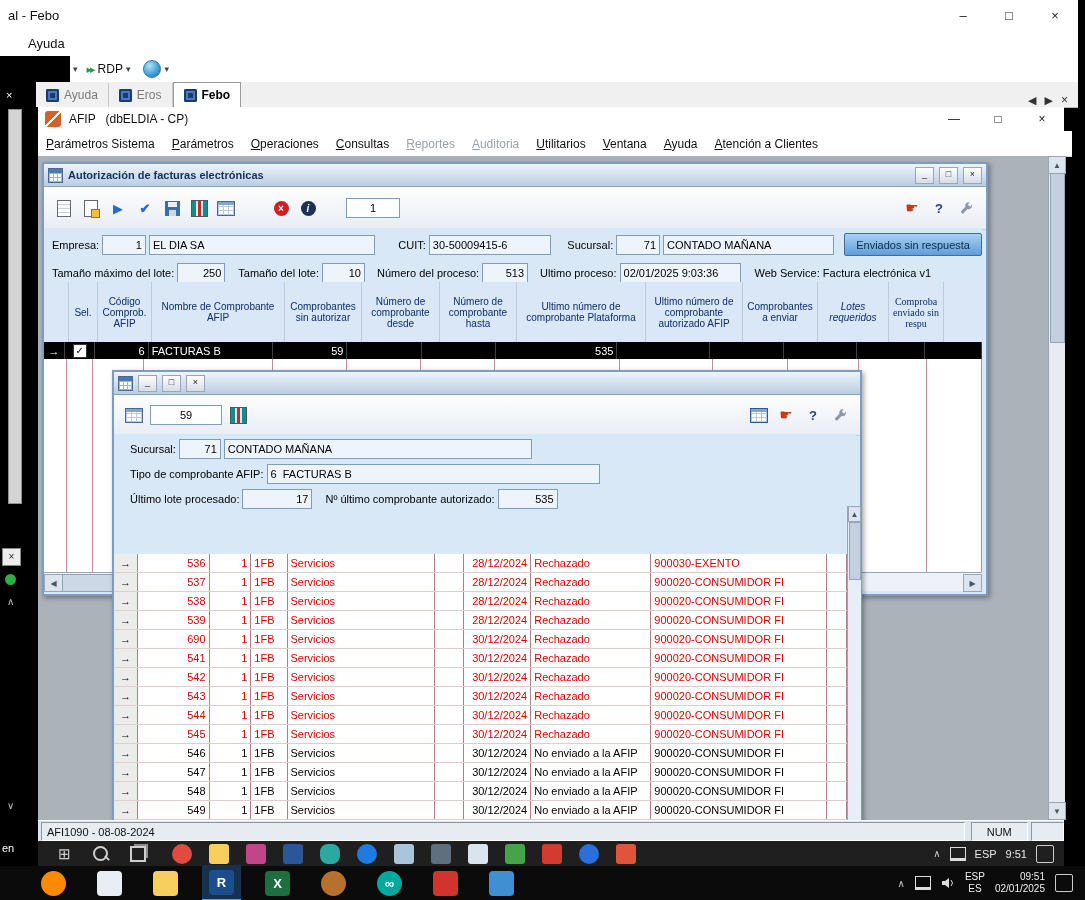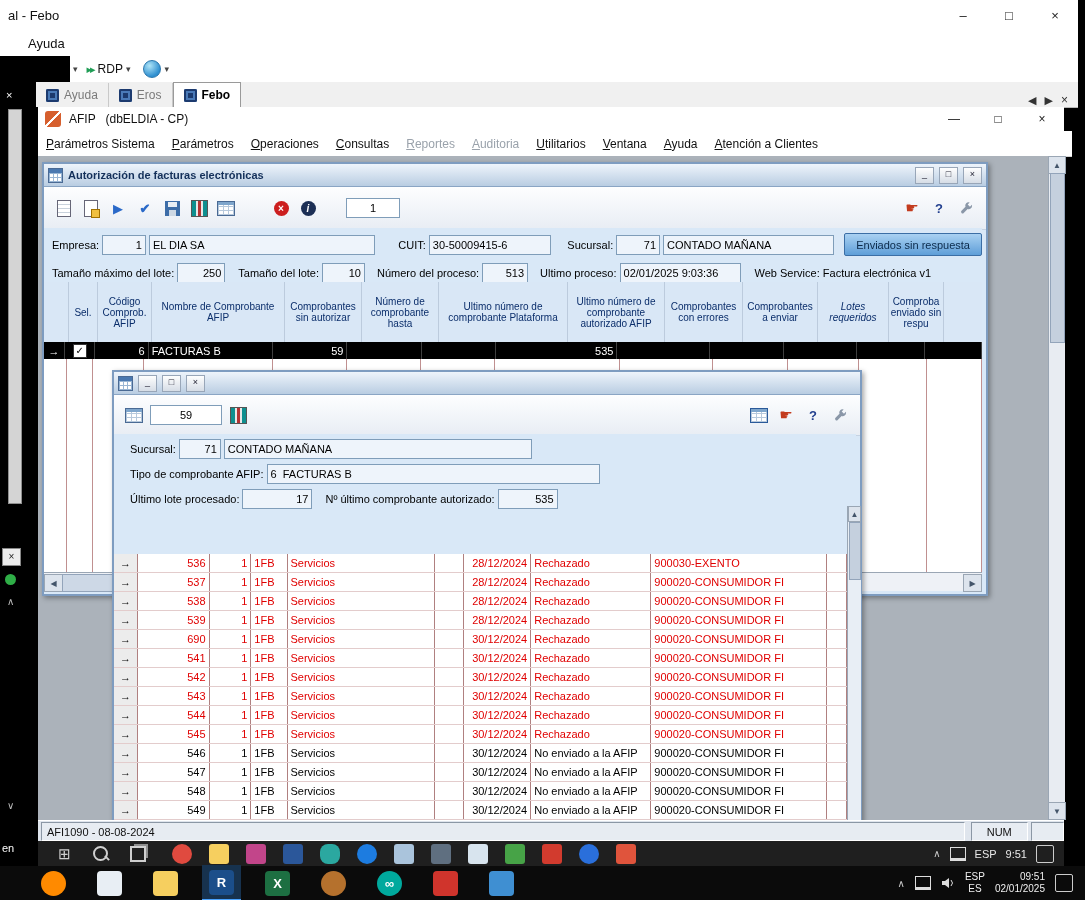--- a/index.html
+++ b/index.html
@@ -264,27 +264,27 @@
           <span class="f-field" style="width:113px;">02/01/2025 9:03:36</span>
           <span class="f-label" style="margin-left:11px;">Web Service: Factura electrónica v1</span>
         </div>
       </div>
       <div class="g1-header" id="g1-header">
           <div class="g1h ind"></div>
           <div class="g1h" style="width: 26px;">Sel.</div>
           <div class="g1h" style="width: 51px;">Código Comprob. AFIP</div>
           <div class="g1h" style="width: 130px;">Nombre de Comprobante AFIP</div>
           <div class="g1h" style="width: 74px;">Comprobantes sin autorizar</div>
+          <div class="g1h" style="width: 75px;">Número de comprobante desde</div>
           <div class="g1h" style="width: 74px;">Número de comprobante hasta</div>
           <div class="g1h" style="width: 126px;">Ultimo número de comprobante Plataforma</div>
           <div class="g1h" style="width: 94px;">Ultimo número de comprobante autorizado AFIP</div>
-          <div class="g1h" style="width: 75px;">Comprobantes con errores</div>
           <div class="g1h" style="width: 72px;">Comprobantes a enviar</div>
           <div class="g1h" style="width: 68px; font-style: italic;">Lotes requeridos</div>
-          <div class="g1h" style="width: 52px;">Comproba enviado sin respu</div>
+          <div class="g1h" style="width: 52px; font-family: Liberation Serif, serif;">Comproba enviado sin respu</div>
         </div>
       <div class="g1-row" id="g1-row">
           <div class="g1c ind">→</div>
           <div class="g1c ctr" style="width: 26px;">
             <span class="cbx">✓</span>
           </div>
           <div class="g1c num" style="width: 51px;">6</div>
           <div class="g1c " style="width: 130px;">FACTURAS B</div>
           <div class="g1c num" style="width: 74px;">59</div>
           <div class="g1c num" style="width: 75px;"></div>

